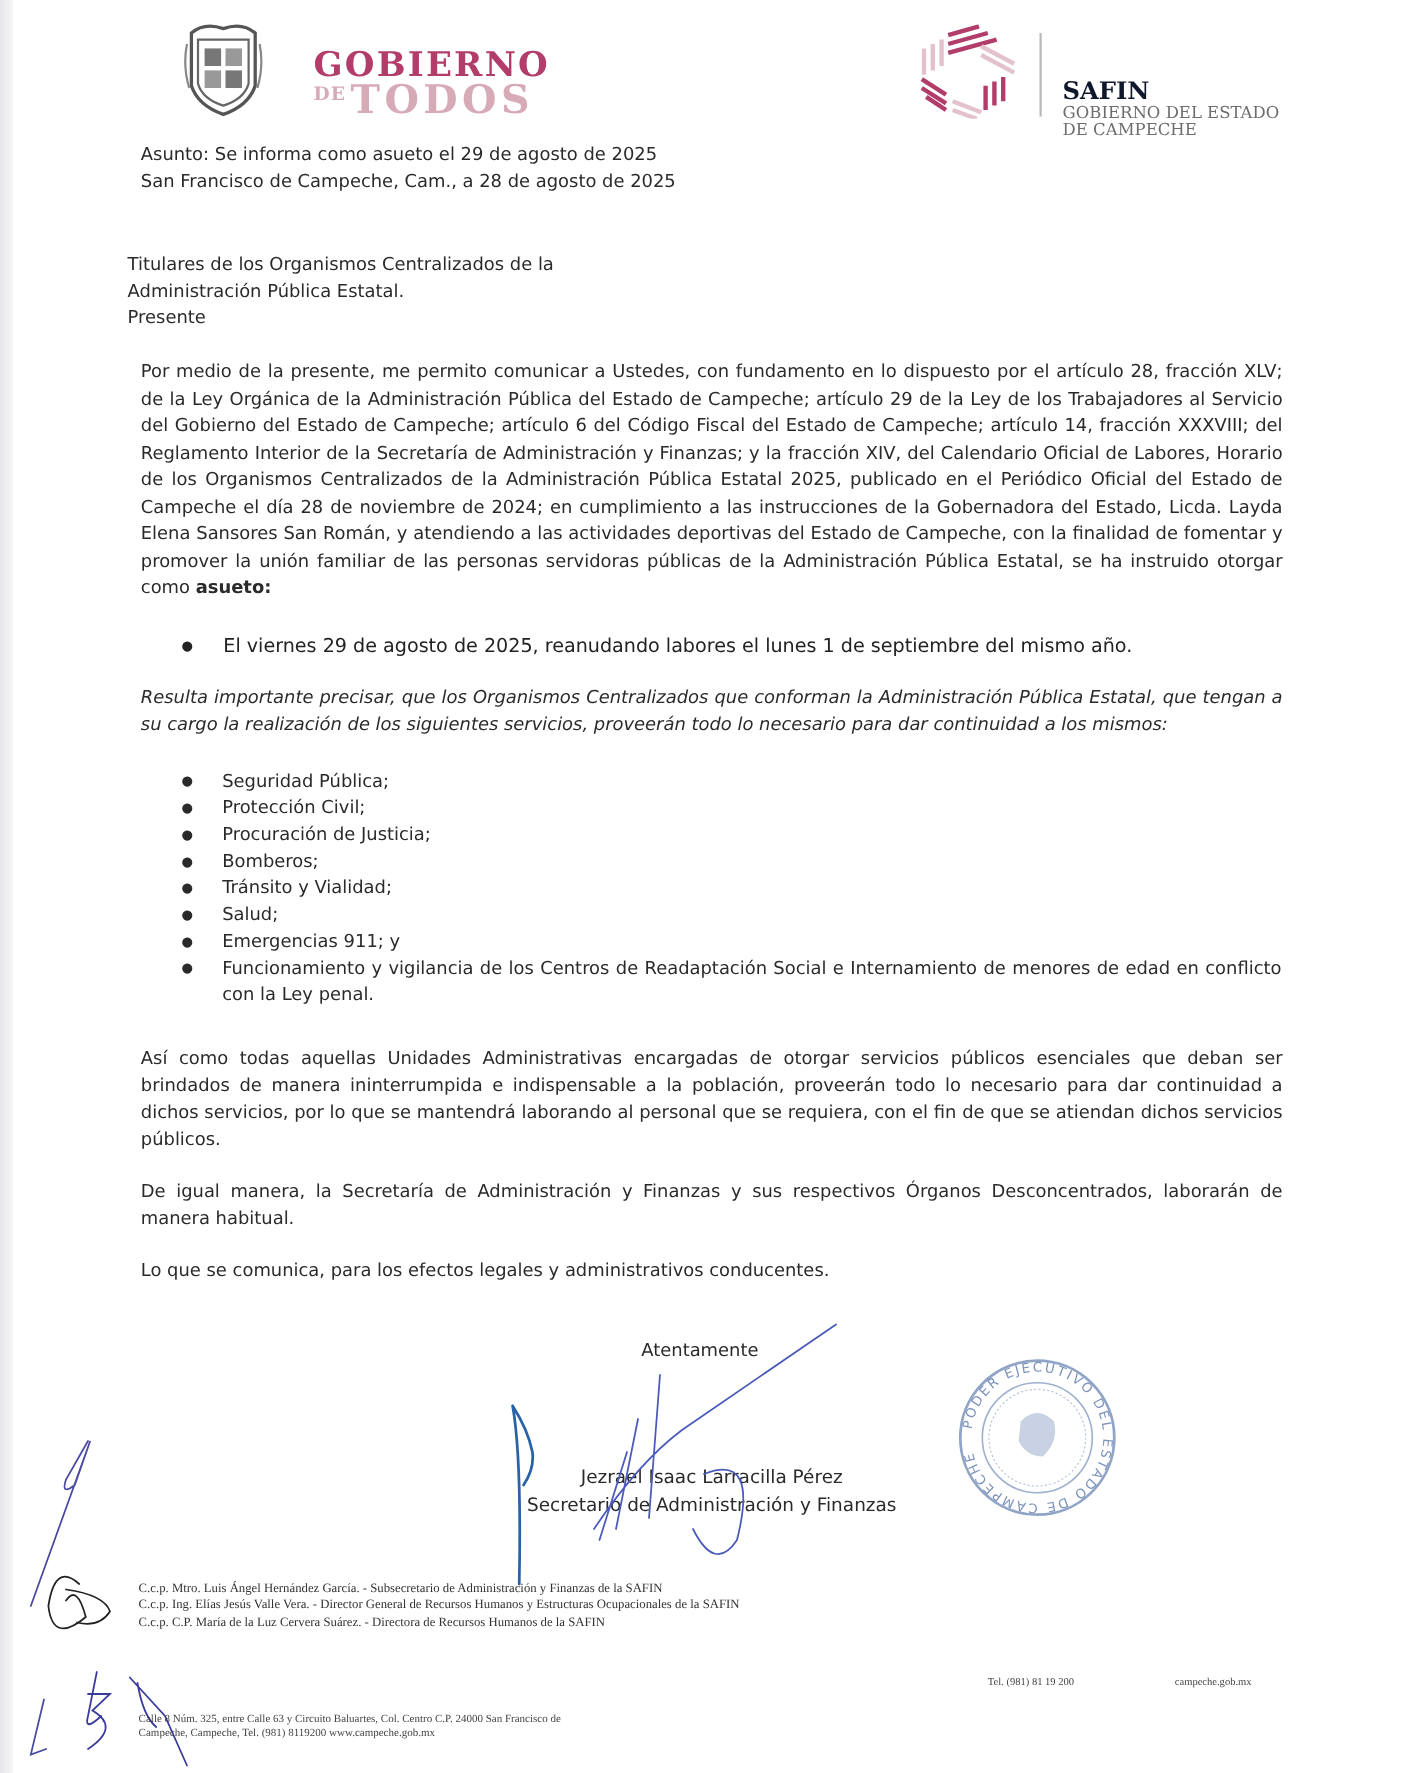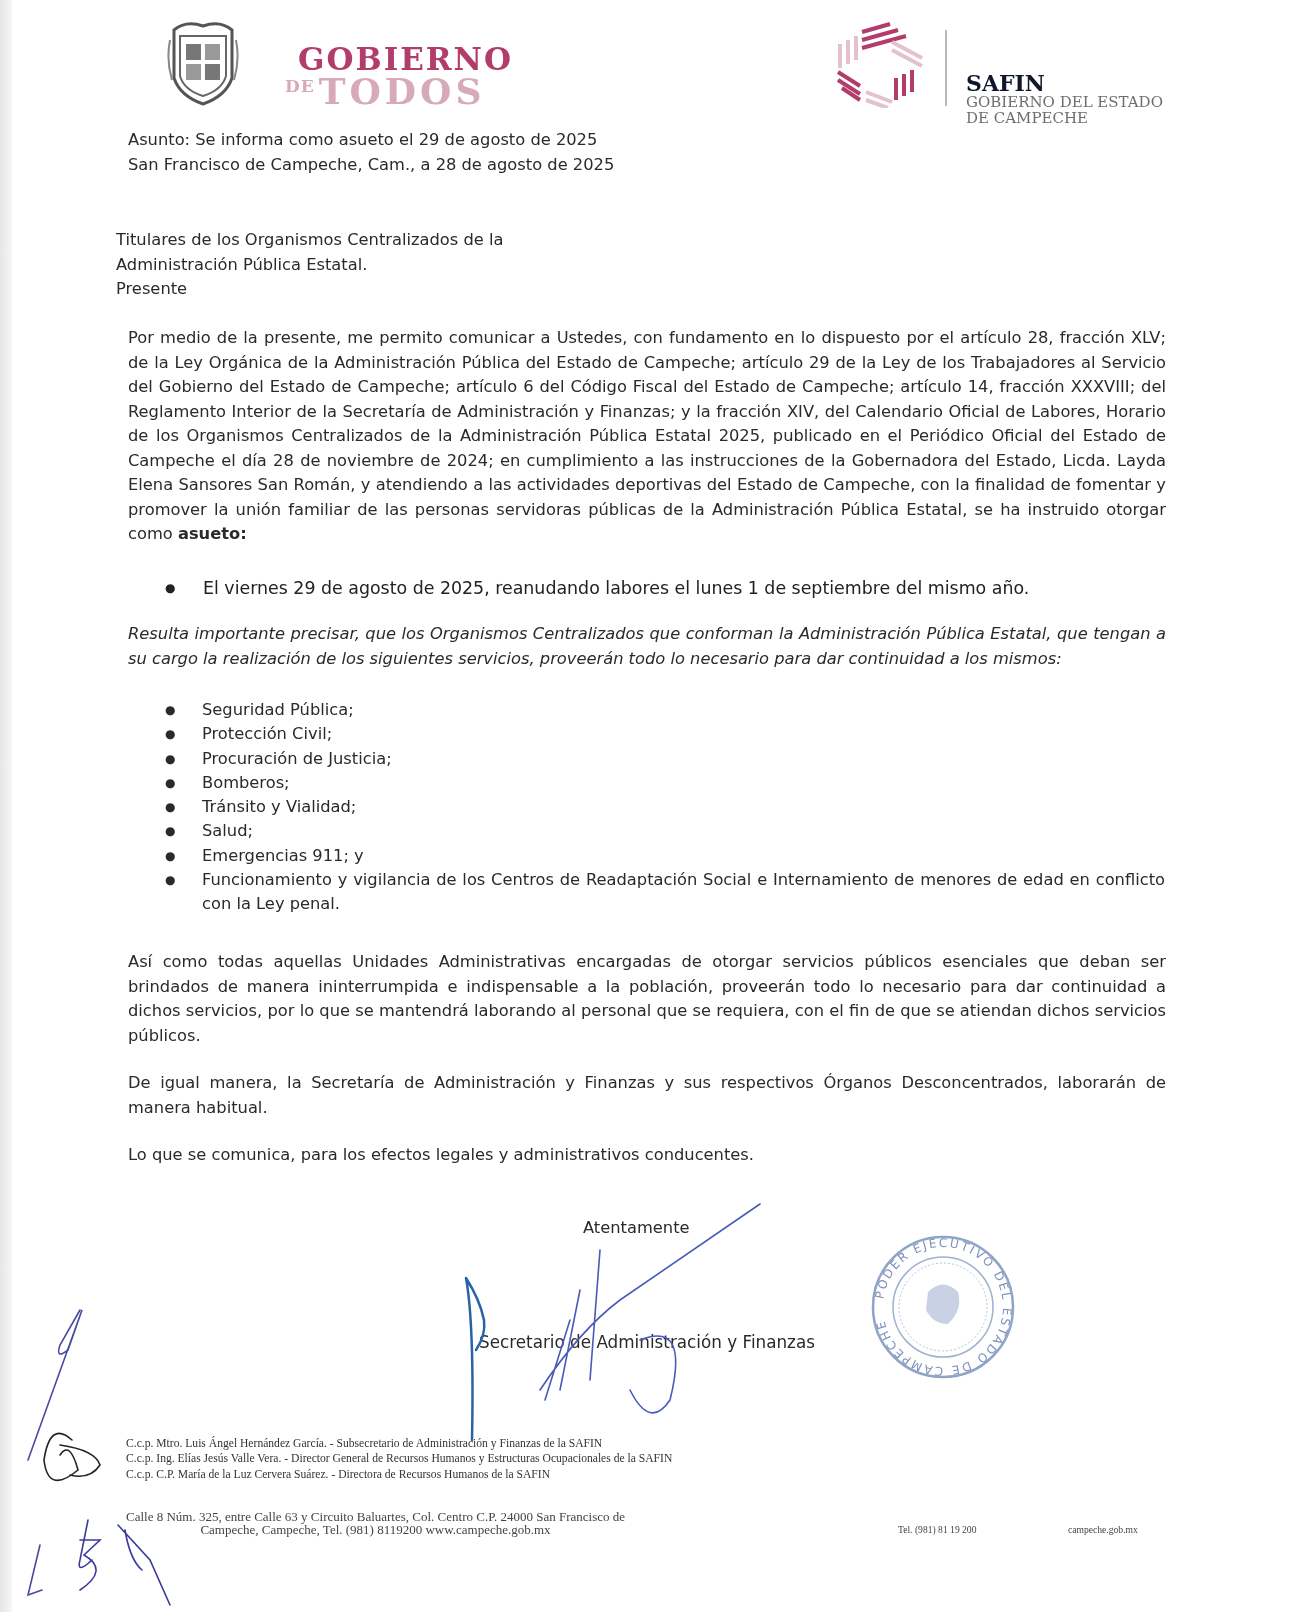--- a/index.html
+++ b/index.html
@@ -6,21 +6,21 @@
   body {
     width: 1290px; height: 1612px; background: #ffffff; position: relative; overflow: hidden;
     font-family: "DejaVu Sans", sans-serif; color: #2a2a2a;
   }
   .edge { position: absolute; top: 0; left: 0; width: 12px; height: 1612px; background: linear-gradient(to right, #e6e6e8, #f6f6f7); }
   .abs { position: absolute; }
 
   
   .crest { left: 166px; top: 20px; width: 74px; height: 86px; }
   .gob-logo { left: 285px; top: 44px; font-family: "DejaVu Serif", serif; font-weight: bold; line-height: 1; }
-  .gob-logo .l1 { font-size: 31px; color: #b23c6a; letter-spacing: 2px; margin-left: 13px; }
+  .gob-logo .l1 { font-size: 31px; color: #b23c6a; letter-spacing: 2px; }
   .gob-logo .l2 { font-size: 36px; color: #d7aab7; letter-spacing: 4px; margin-top: -2px; }
   .gob-logo .l2 .de { font-size: 17px; letter-spacing: 1px; vertical-align: 12px; margin-right: 4px; }
   .safin-mark { left: 832px; top: 22px; width: 96px; height: 86px; }
   .vdiv { left: 945px; top: 30px; width: 2px; height: 76px; background: #b9b9b9; }
   .safin-text { left: 966px; top: 40px; font-family: "DejaVu Serif", serif; line-height: 1.05; }
   .safin-text .s1 { font-size: 22px; font-weight: bold; color: #0f172a; margin-top: 32px; }
   .safin-text .s2 { font-size: 15px; color: #6d6d6d; }
 
   
   .txt { font-size: 16.3px; line-height: 24.5px; }
@@ -39,21 +39,21 @@
   .p4 { top: 1071px; }
   .p5 { top: 1143px; }
 
   
   .atentamente { left: 583px; top: 1216px; }
   .signer { left: 454px; top: 1329px; width: 386px; text-align: center; line-height: 26px; font-size: 16.8px; }
   .sigs { left: 0; top: 0; width: 1290px; height: 1612px; pointer-events: none; }
   .seal { left: 868px; top: 1232px; width: 150px; height: 150px; }
 
   .ccp { left: 126px; top: 1436px; font-size: 11.6px; line-height: 15.3px; color: #333; font-family: Liberation Serif, serif; }
-  .footer-addr { left: 126px; top: 1510px; font-family: "Liberation Serif", serif; font-size: 13px; line-height: 13px; color: #444; text-align: center; }
+  .footer-addr { left: 126px; top: 1556px; font-family: "Liberation Serif", serif; font-size: 10px; line-height: 13px; color: #444; }
   .footer-tel { left: 898px; top: 1524px; font-family: "Liberation Serif", serif; font-size: 9.6px; color: #444; }
   .footer-web { left: 1068px; top: 1524px; font-family: "Liberation Serif", serif; font-size: 9.6px; color: #444; }
 </style>
 </head>
 <body>
 
 <div class="edge"></div>
 
 <div class="abs crest">
   <svg width="74" height="86" viewBox="0 0 74 86">
@@ -155,20 +155,21 @@
       <span style="text-align:justify">Funcionamiento y vigilancia de los Centros de Readaptación Social e Internamiento de menores de edad en conflicto con la Ley penal.</span>
     </li>
 </ul>
 
 <div class="abs txt para p3">Así como todas aquellas Unidades Administrativas encargadas de otorgar servicios públicos esenciales que deban ser brindados de manera ininterrumpida e indispensable a la población, proveerán todo lo necesario para dar continuidad a dichos servicios, por lo que se mantendrá laborando al personal que se requiera, con el fin de que se atiendan dichos servicios públicos.</div>
 <div class="abs txt para p4">De igual manera, la Secretaría de Administración y Finanzas y sus respectivos Órganos Desconcentrados, laborarán de manera habitual.</div>
 <div class="abs txt para p5">Lo que se comunica, para los efectos legales y administrativos conducentes.</div>
 
 <div class="abs txt atentamente">Atentamente</div>
 <div class="abs signer">
+  <div>Jezrael Isaac Larracilla Pérez</div>
   <div>Secretario de Administración y Finanzas</div>
 </div>
 
 <div class="abs seal">
   <svg width="150" height="150" viewBox="0 0 150 150">
     <circle cx="75" cy="75" r="70" fill="none" stroke="#8fa4c7" stroke-width="2.5"></circle>
     <circle cx="75" cy="75" r="50" fill="none" stroke="#9fb1cf" stroke-width="1.5"></circle>
     <circle cx="75" cy="75" r="44" fill="none" stroke="#b5c3db" stroke-width="1" stroke-dasharray="2 2"></circle>
     <path d="M60 60 Q75 45 90 60 Q95 78 80 92 Q65 92 58 78 Z" fill="#c8d2e4"></path>
     <defs>

